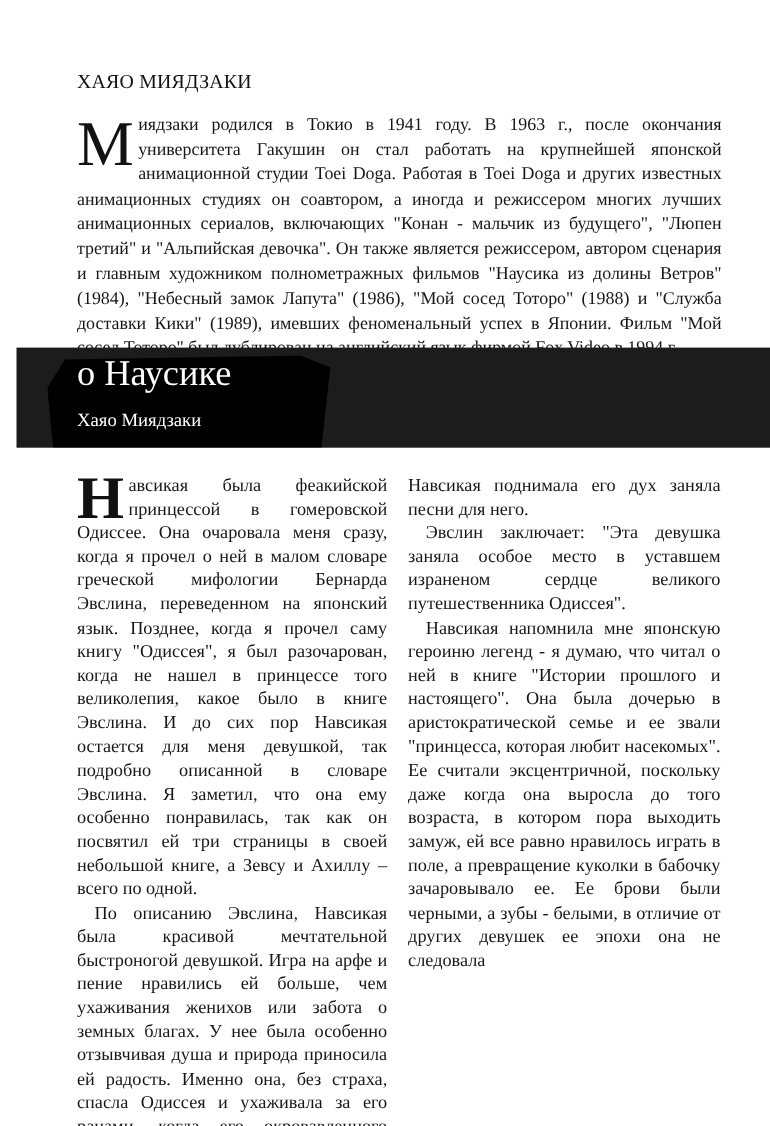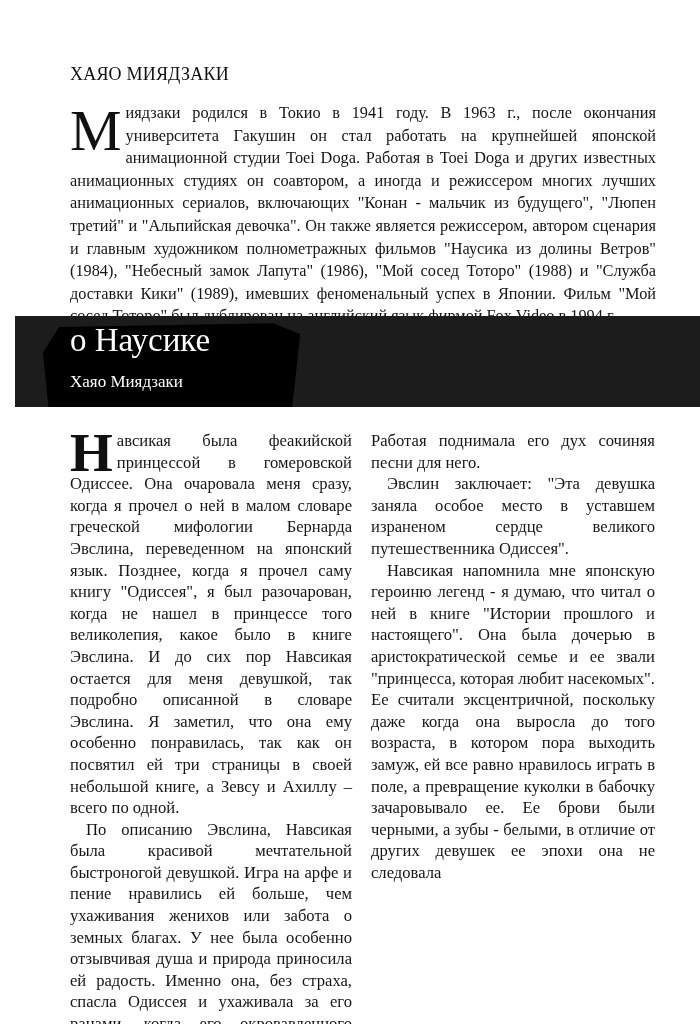--- a/index.html
+++ b/index.html
@@ -64,16 +64,16 @@
   <div class="banner-title">о Наусике</div>
   <div class="banner-sub">Хаяо Миядзаки</div>
 </div>
 
 <div class="col col-left">
   <p class="noindent"><span class="dropcap-n">Н</span><span>авсикая была феакийской принцессой в гомеровской Одиссее. Она очаровала меня сразу, когда я прочел о ней в малом словаре греческой мифологии Бернарда Эвслина, переведенном на японский язык. Позднее, когда я прочел саму книгу "Одиссея", я был разочарован, когда не нашел в принцессе того великолепия, какое было в книге Эвслина. И до сих пор Навсикая остается для меня девушкой, так подробно описанной в словаре Эвслина. Я заметил, что она ему особенно понравилась, так как он посвятил ей три страницы в своей небольшой книге, а Зевсу и Ахиллу – всего по одной.</span></p>
   <p>По описанию Эвслина, Навсикая была красивой мечтательной быстроногой девушкой. Игра на арфе и пение нравились ей больше, чем ухаживания женихов или забота о земных благах. У нее была особенно отзывчивая душа и природа приносила ей радость. Именно она, без страха, спасла Одиссея и ухаживала за его ранами, когда его окровавленного вынесло на берег.</p>
 </div>
 
 <div class="col col-right">
-  <p class="noindent">Работая поднимала его дух сочиняя песни для него.</p>
+  <p class="noindent">Навсикая поднимала его дух заняла песни для него.</p>
   <p>Эвслин заключает: "Эта девушка заняла особое место в уставшем израненом сердце великого путешественника Одиссея".</p>
   <p>Навсикая напомнила мне японскую героиню легенд - я думаю, что читал о ней в книге "Истории прошлого и настоящего". Она была дочерью в аристократической семье и ее звали "принцесса, которая любит насекомых". Ее считали эксцентричной, поскольку даже когда она выросла до того возраста, в котором пора выходить замуж, ей все равно нравилось играть в поле, а превращение куколки в бабочку зачаровывало ее. Ее брови были черными, а зубы - белыми, в отличие от других девушек ее эпохи она не следовала</p>
 </div>
 
 </body></html>

